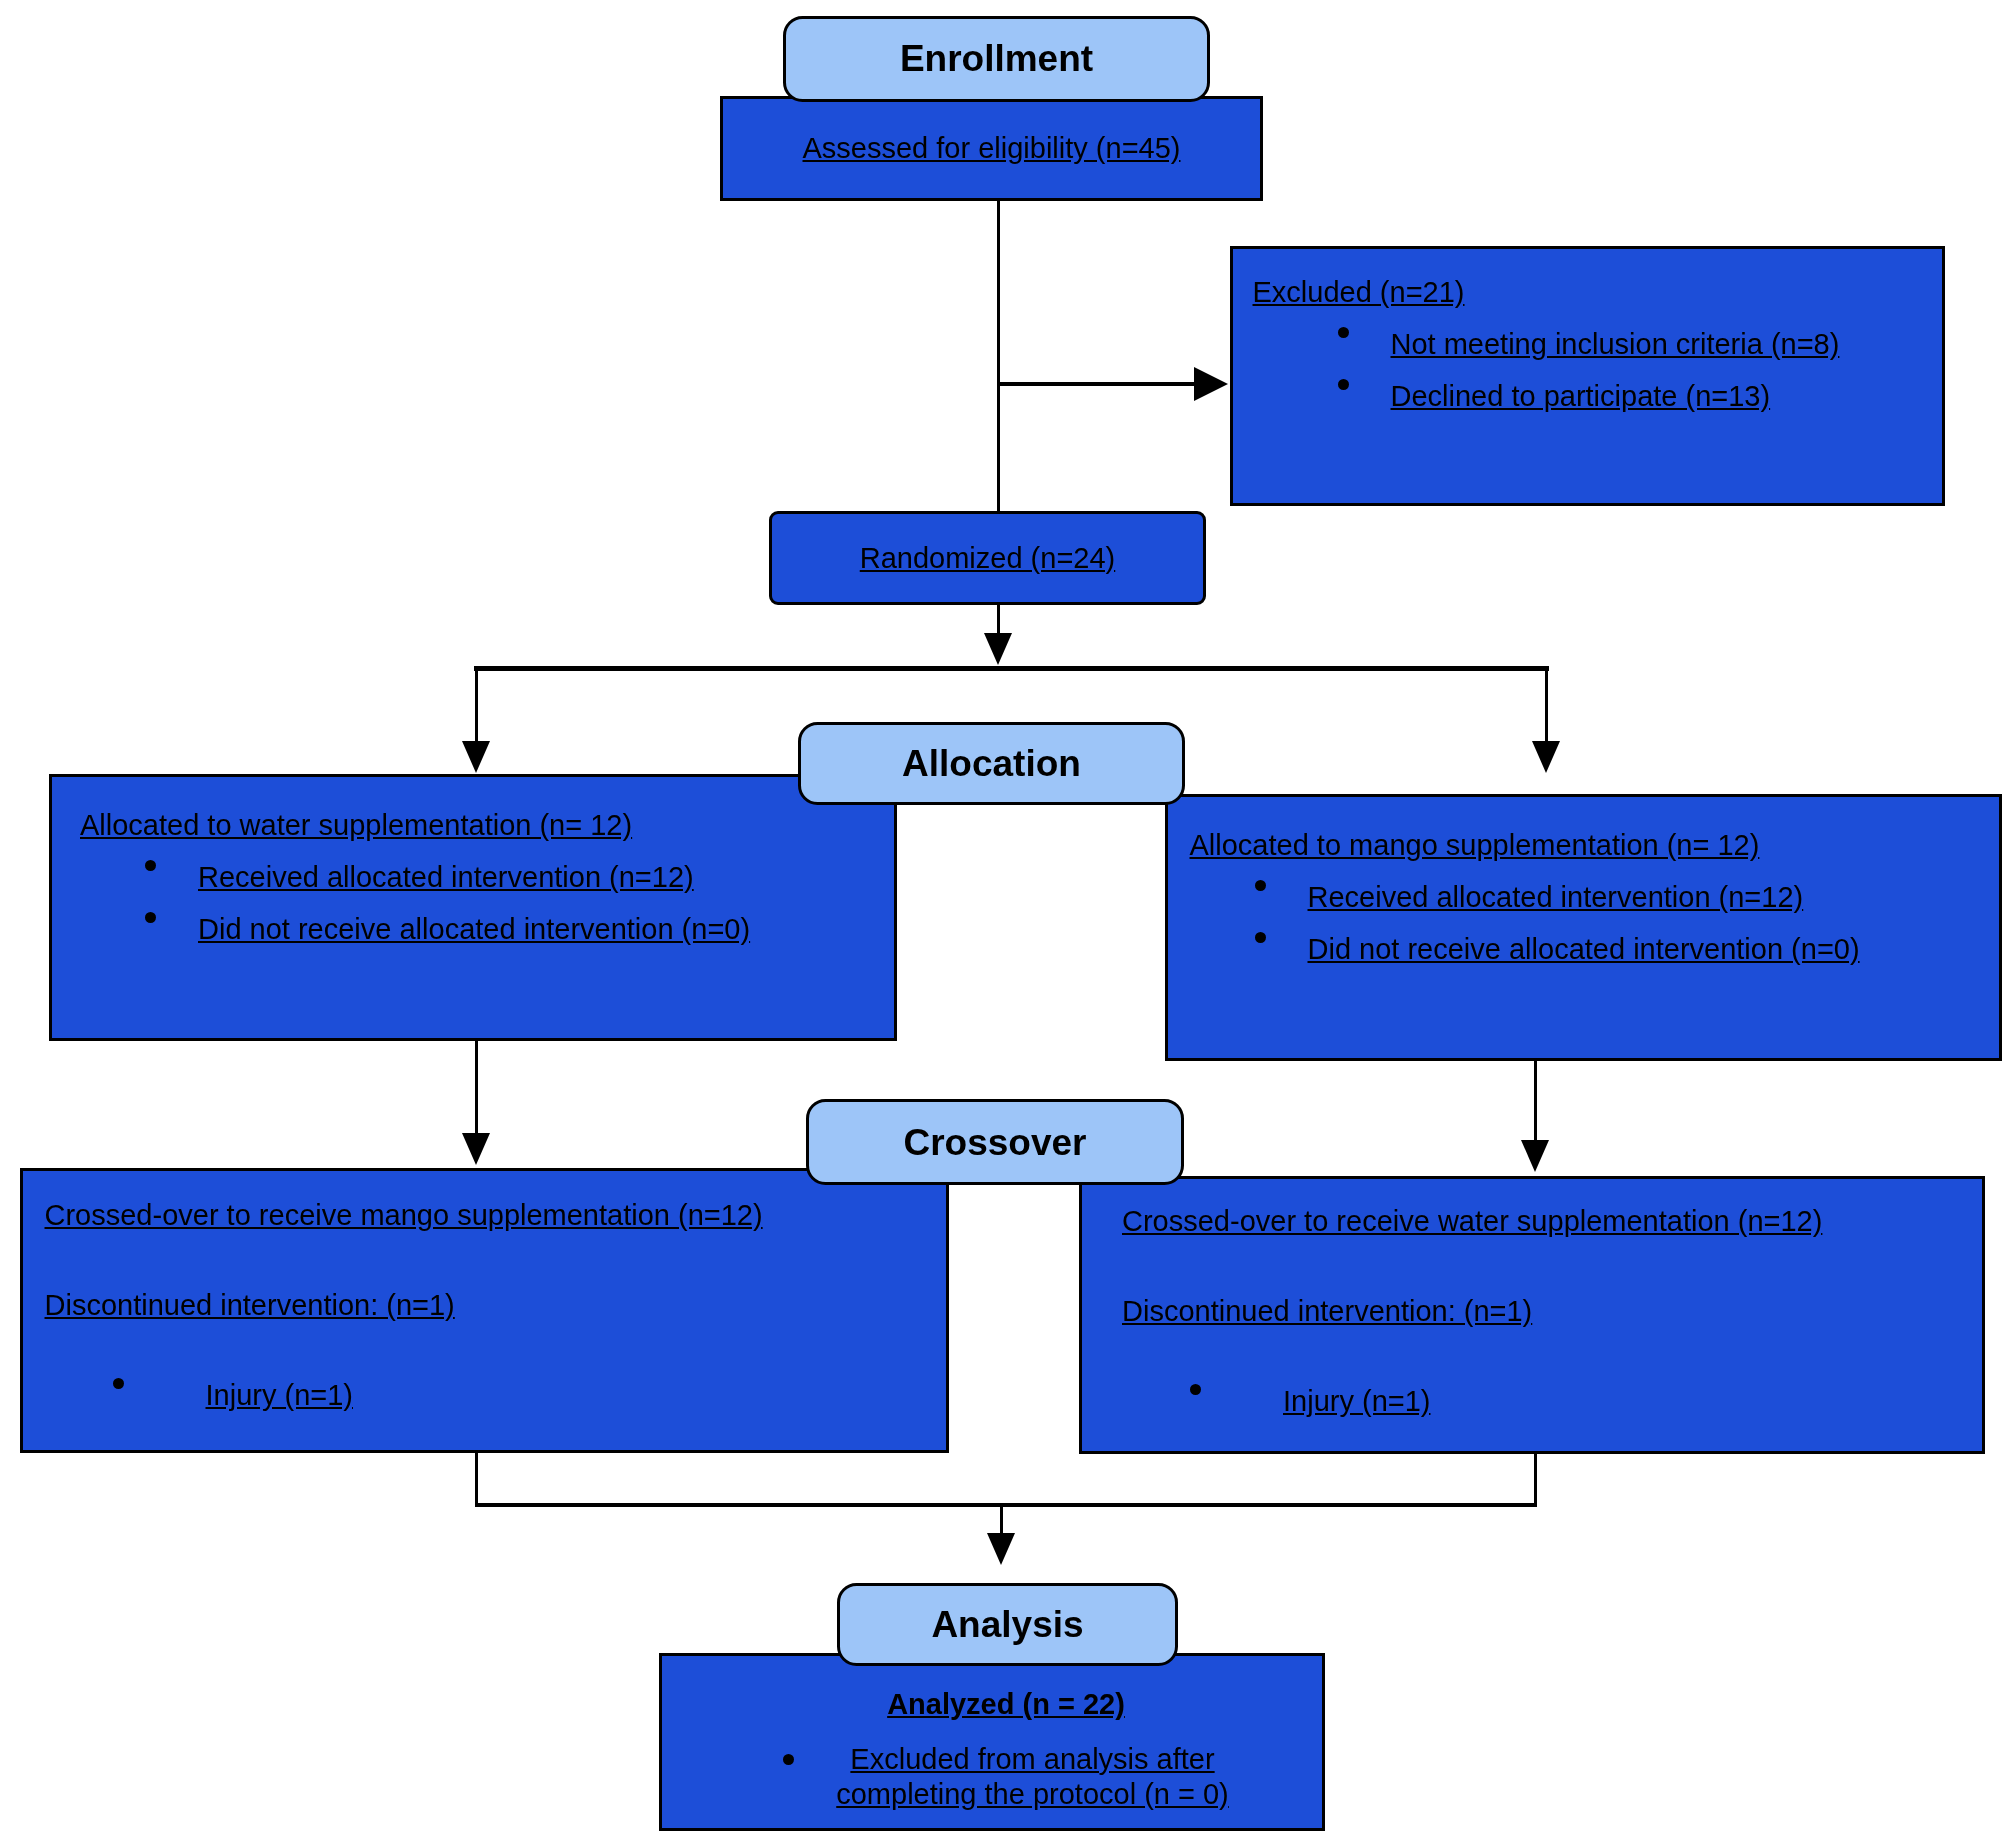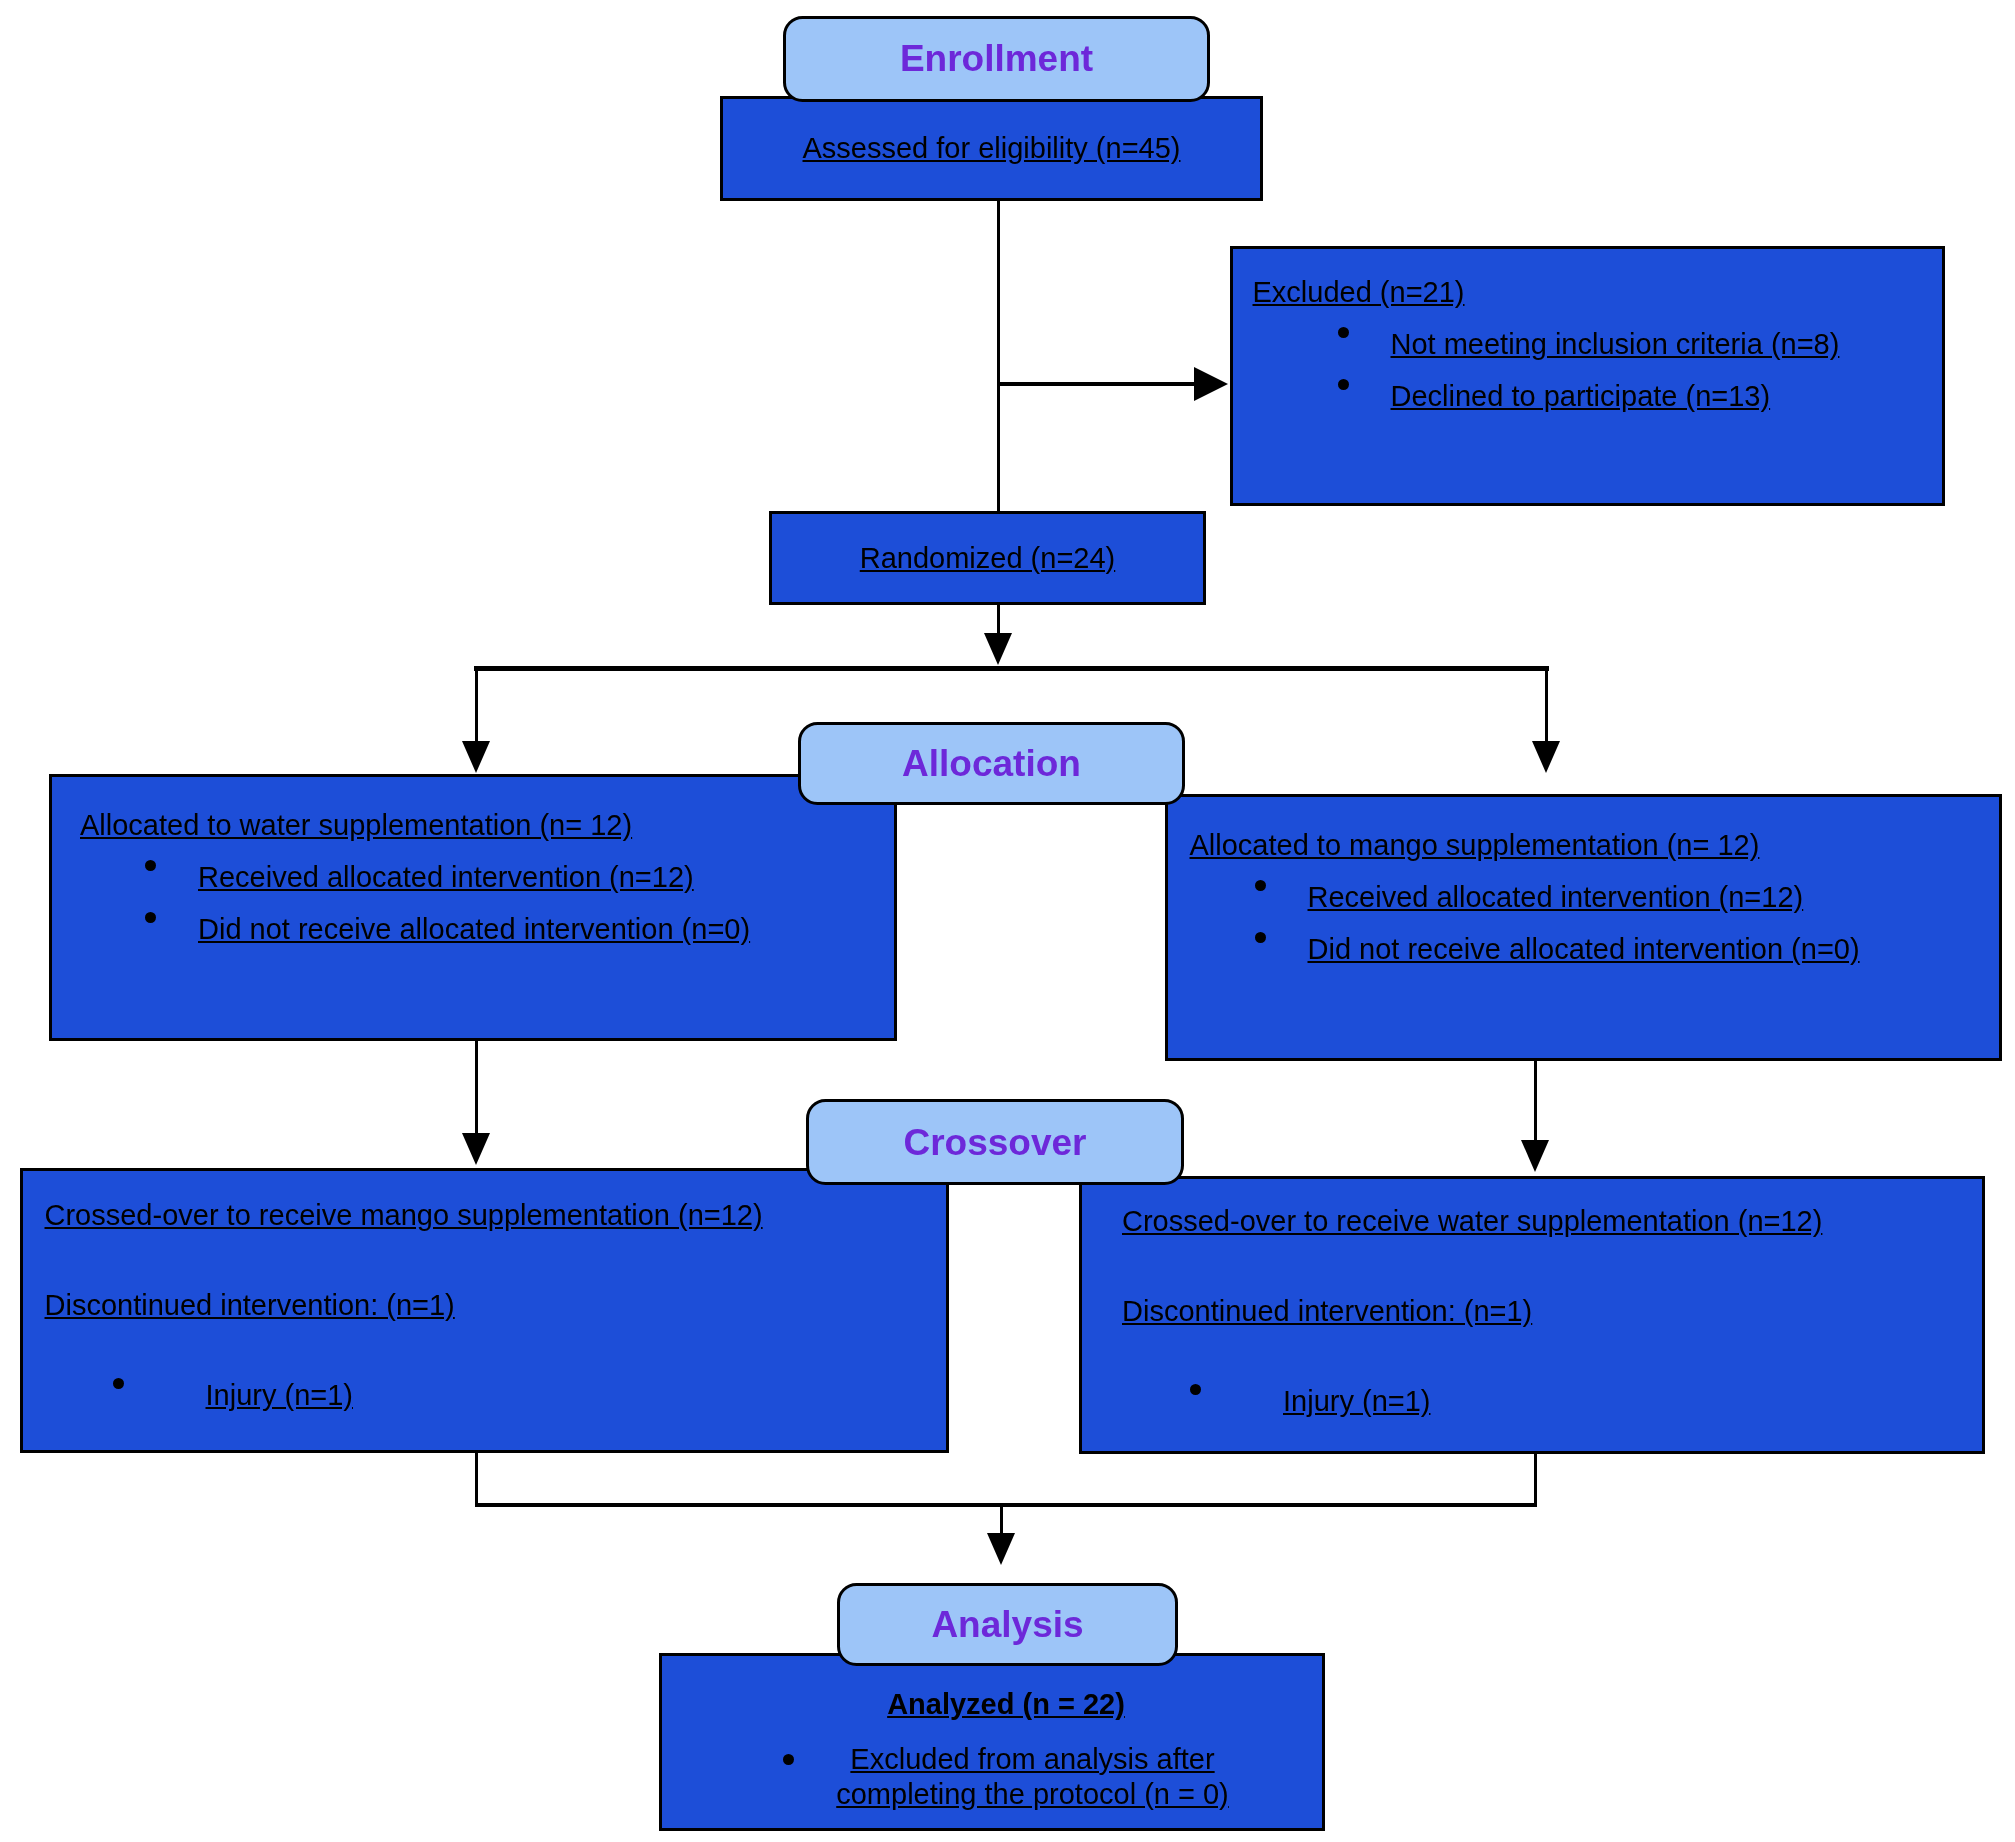--- a/index.html
+++ b/index.html
@@ -20,21 +20,21 @@
     position: absolute;
     background: #9DC5F8;
     border: 3.9px solid #000000;
     border-radius: 19.5px;
     z-index: 3;
     display: flex;
     align-items: center;
     justify-content: center;
     font-weight: bold;
     font-size: 37px;
-    color: #6d28d9;
+    color: #000000;
     box-sizing: border-box;
   }
   #hdr-enrollment { left: 783px; top: 15.6px;   width: 427px; height: 86px; }
   #hdr-allocation { left: 798px; top: 722px; width: 387px; height: 83px; text-align: center; }
   #hdr-crossover  { left: 806px; top: 1099px; width: 378px; height: 86px; }
   #hdr-analysis   { left: 837px; top: 1583px; width: 341px; height: 83px; }
 
   
   .fbox {
     position: absolute;
@@ -42,21 +42,21 @@
     border: 3.9px solid #000000;
     box-sizing: border-box;
     z-index: 2;
     text-decoration: underline;
   }
   #box-assessed   { left: 720px; top: 96px;  width: 543px;  height: 105px;
                     display: flex; align-items: center; justify-content: center; }
   #box-excluded   { left: 1230px; top: 246px;  width: 715px; height: 260px;
                     padding: 26px 16.3px 0 19.5px; }
   #box-randomized { left: 769px; top: 511px;  width: 437px;  height: 94px;
-                    display: flex; align-items: center; justify-content: center; }
+                    display: flex; align-items: center; justify-content: center; border-radius: 9px; }
   #box-alloc-water { left: 49px;   top: 774px; width: 848px; height: 267px; padding: 31px 13px 0 28px; }
   #box-alloc-mango { left: 1165px; top: 794px; width: 837px; height: 267px; padding: 31px 13px 0 21.5px; }
   #box-cross-mango { left: 20px;   top: 1168px; width: 929px; height: 285px; padding: 27px 13px 0 21.5px; }
   #box-cross-water { left: 1079px; top: 1176px; width: 906px; height: 278px; padding: 25px 13px 0 40px; }
   #box-analyzed    { left: 659px; top: 1653px; width: 666px; height: 178px;
                      padding: 31px 13px 0 41px; text-align: center; }
 
   .box-title { margin: 0 0 17px 0; white-space: nowrap; }
   .box-title-bold { font-weight: bold; }
   .gap-lg { margin-bottom: 55px; }

